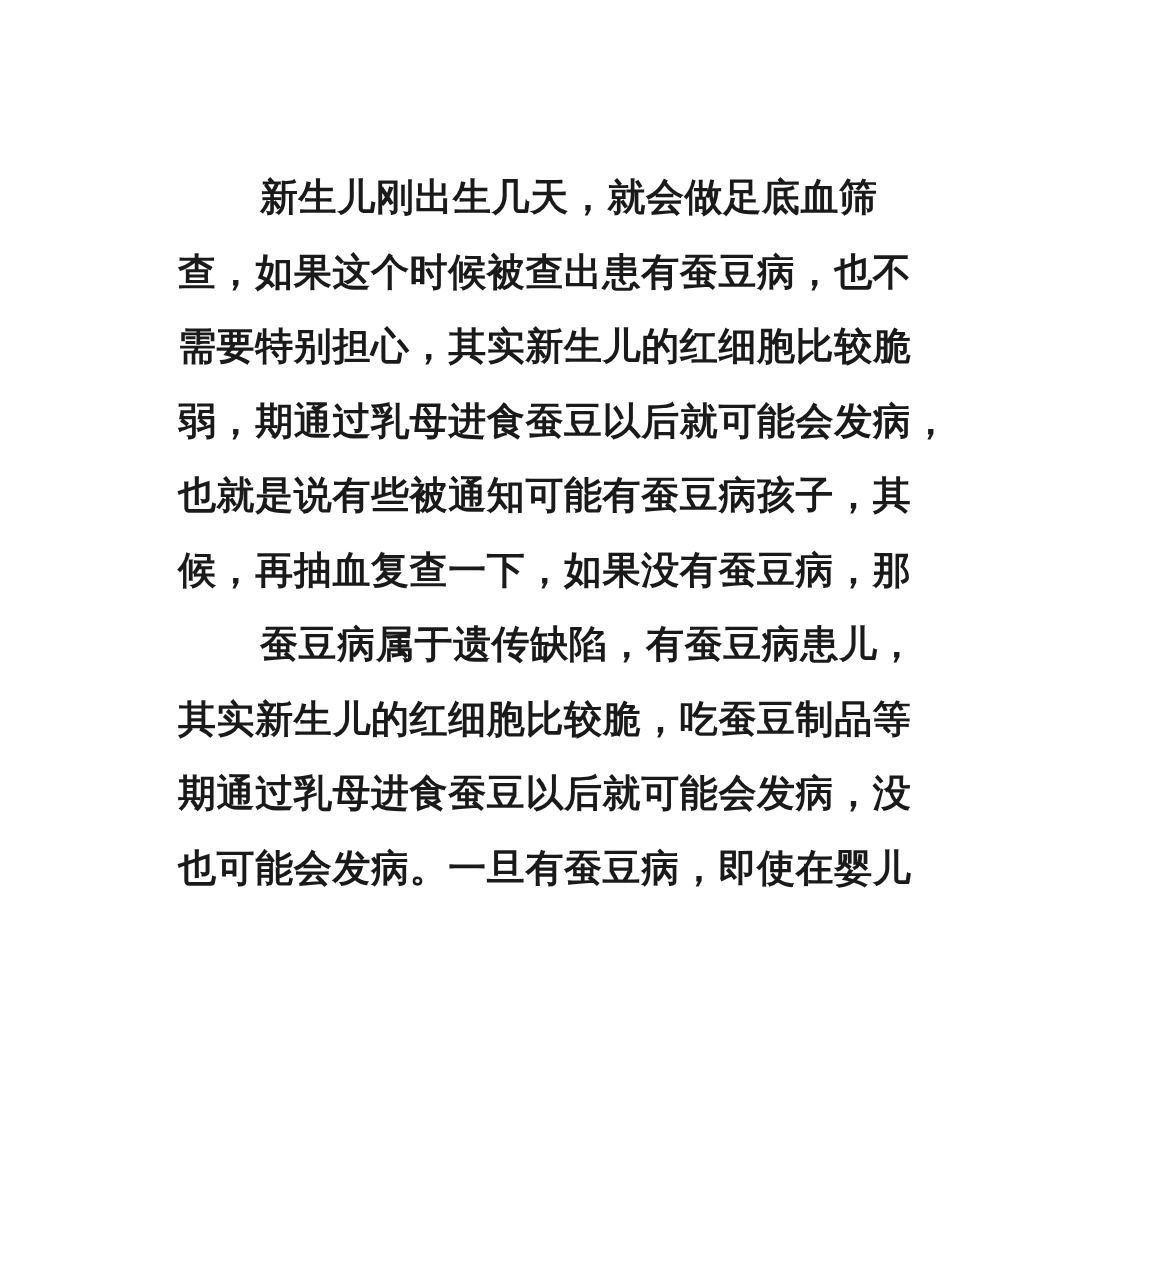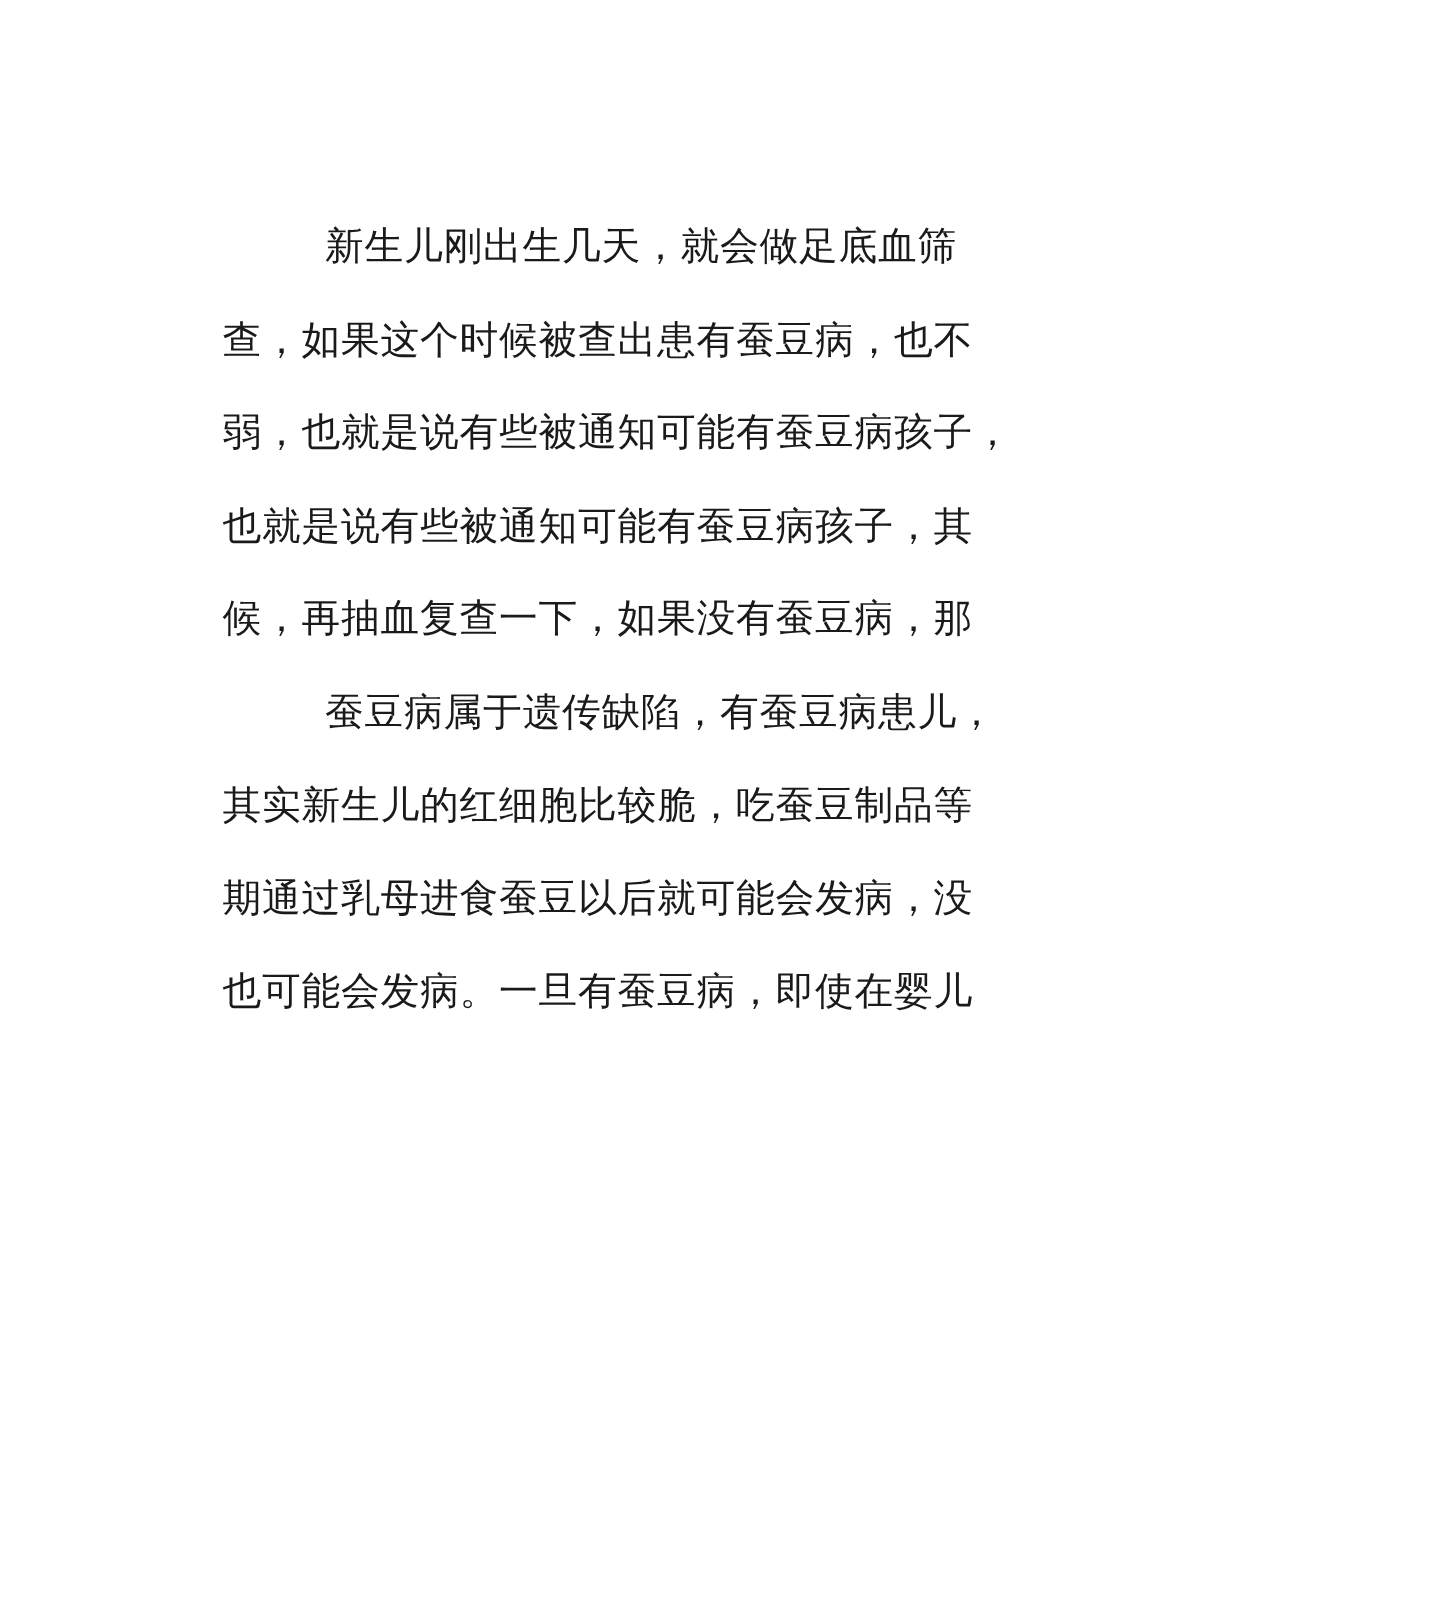--- a/index.html
+++ b/index.html
@@ -17,36 +17,38 @@
     }
     .article {
       position: absolute;
       left: 178px;
       top: 160px;
       width: 780px;
     }
     .line {
       height: 74.5px;
       line-height: 74.5px;
-      font-size: 31px;
+      font-size: 38px;
       white-space: nowrap;
       letter-spacing: 0.6px;
+      font-weight: bold;
     }
     .line.indent {
       padding-left: 82px;
     }
   </style>
 </head>
 <body>
 
 <div class="article">
   <div class="paragraph">
     <div class="line indent">新生儿刚出生几天，就会做足底血筛</div>
     <div class="line">查，如果这个时候被查出患有蚕豆病，也不</div>
-    <div class="line">弱，也就是说有些被通知可能有蚕豆病孩子，</div>
+    <div class="line">需要特别担心，其实新生儿的红细胞比较脆</div>
+    <div class="line">弱，期通过乳母进食蚕豆以后就可能会发病，</div>
     <div class="line">也就是说有些被通知可能有蚕豆病孩子，其</div>
     <div class="line">候，再抽血复查一下，如果没有蚕豆病，那</div>
   </div>
   <div class="paragraph">
     <div class="line indent">蚕豆病属于遗传缺陷，有蚕豆病患儿，</div>
     <div class="line">其实新生儿的红细胞比较脆，吃蚕豆制品等</div>
     <div class="line">期通过乳母进食蚕豆以后就可能会发病，没</div>
     <div class="line">也可能会发病。一旦有蚕豆病，即使在婴儿</div>
   </div>
 </div>

